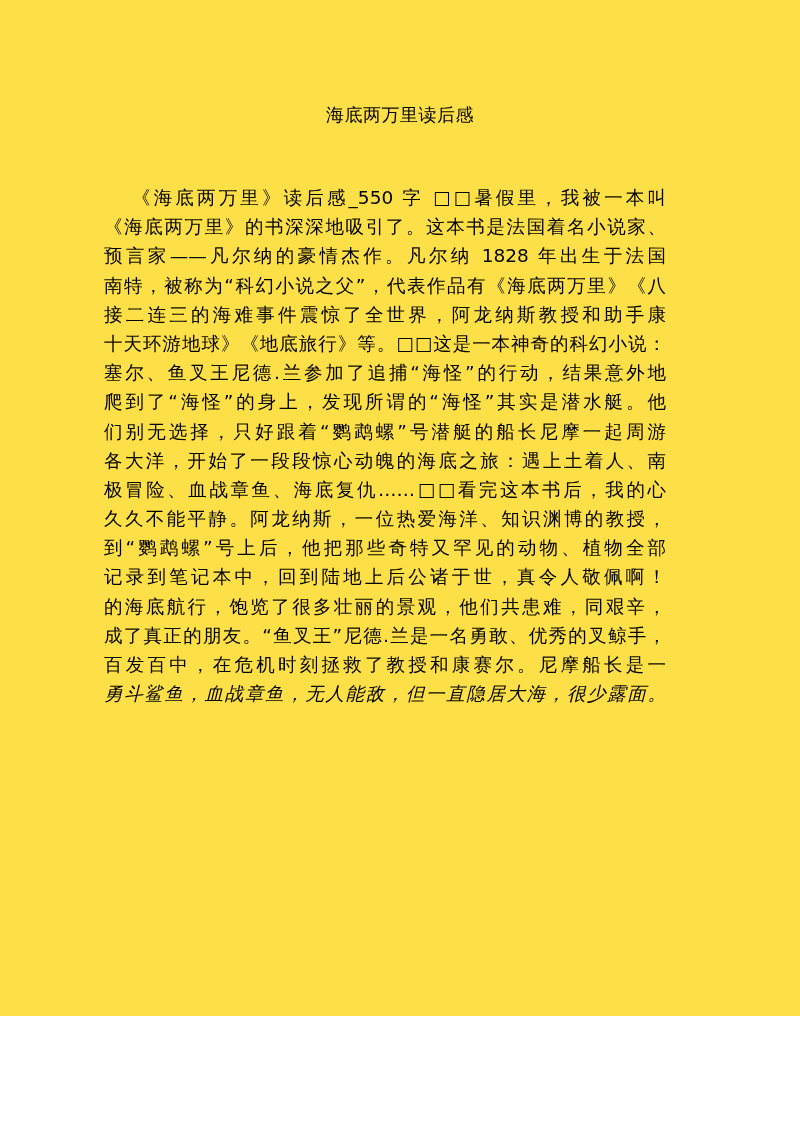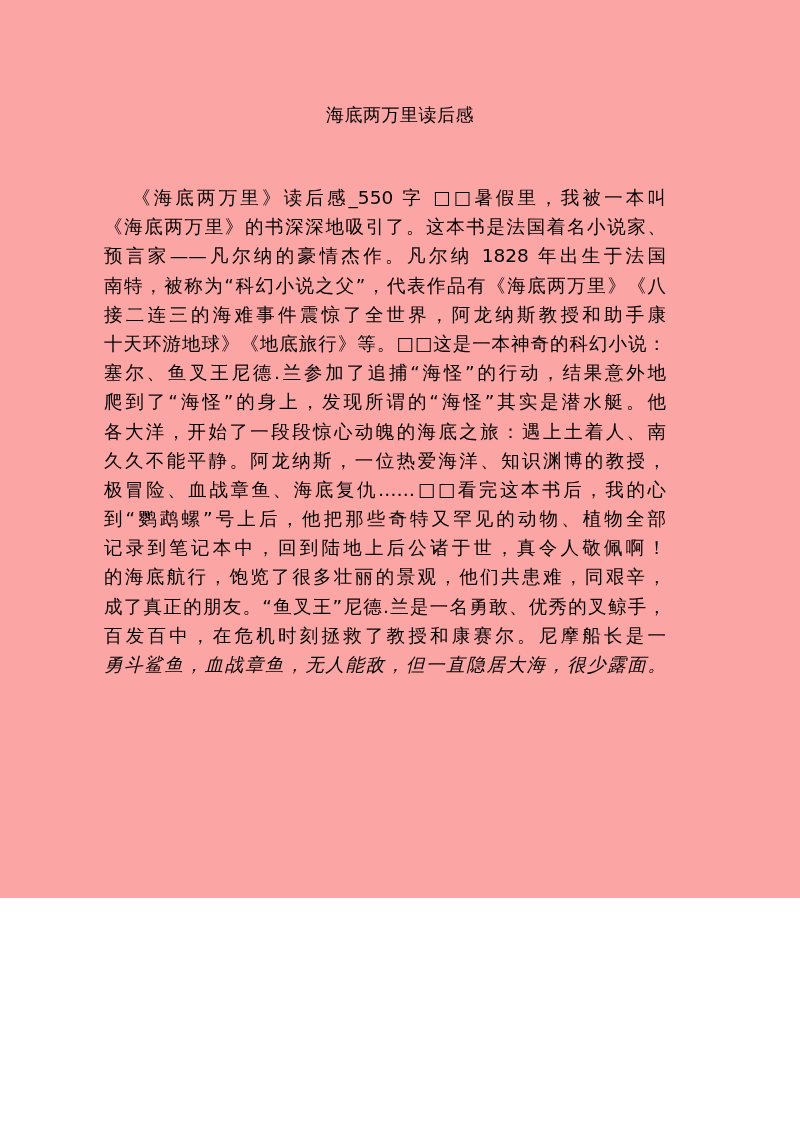--- a/index.html
+++ b/index.html
@@ -13,22 +13,22 @@
       position: relative;
       overflow: hidden;
       font-family: "DejaVu Sans", "Liberation Sans", sans-serif;
       color: #000000;
     }
     .page {
       position: absolute;
       left: 0;
       top: 0;
       width: 800px;
-      height: 898px;
-      background: #fca5a5;
+      height: 1016px;
+      background: #fde047;
     }
     .doc-title {
       position: absolute;
       top: 103px;
       left: 0;
       width: 800px;
       text-align: center;
       font-size: 18px;
       line-height: 24px;
       letter-spacing: 0.5px;
@@ -65,23 +65,24 @@
 
   <div class="body-text">
     <div class="line first">《海底两万里》读后感_550 字 □□暑假里，我被一本叫</div>
     <div class="line">《海底两万里》的书深深地吸引了。这本书是法国着名小说家、</div>
     <div class="line">预言家——凡尔纳的豪情杰作。凡尔纳 1828 年出生于法国</div>
     <div class="line">南特，被称为“科幻小说之父”，代表作品有《海底两万里》《八</div>
     <div class="line">接二连三的海难事件震惊了全世界，阿龙纳斯教授和助手康</div>
     <div class="line">十天环游地球》《地底旅行》等。□□这是一本神奇的科幻小说：</div>
     <div class="line">塞尔、鱼叉王尼德.兰参加了追捕“海怪”的行动，结果意外地</div>
     <div class="line">爬到了“海怪”的身上，发现所谓的“海怪”其实是潜水艇。他</div>
+    <div class="line">们别无选择，只好跟着“鹦鹉螺”号潜艇的船长尼摩一起周游</div>
     <div class="line">各大洋，开始了一段段惊心动魄的海底之旅：遇上土着人、南</div>
+    <div class="line">极冒险、血战章鱼、海底复仇……□□看完这本书后，我的心</div>
     <div class="line">久久不能平静。阿龙纳斯，一位热爱海洋、知识渊博的教授，</div>
-    <div class="line">极冒险、血战章鱼、海底复仇……□□看完这本书后，我的心</div>
     <div class="line">到“鹦鹉螺”号上后，他把那些奇特又罕见的动物、植物全部</div>
     <div class="line">记录到笔记本中，回到陆地上后公诸于世，真令人敬佩啊！</div>
     <div class="line">的海底航行，饱览了很多壮丽的景观，他们共患难，同艰辛，</div>
     <div class="line">成了真正的朋友。“鱼叉王”尼德.兰是一名勇敢、优秀的叉鲸手，</div>
     <div class="line">百发百中，在危机时刻拯救了教授和康赛尔。尼摩船长是一</div>
     <div class="line last">勇斗鲨鱼，血战章鱼，无人能敌，但一直隐居大海，很少露面。</div>
   </div>
 </div>
 
 </body></html>

